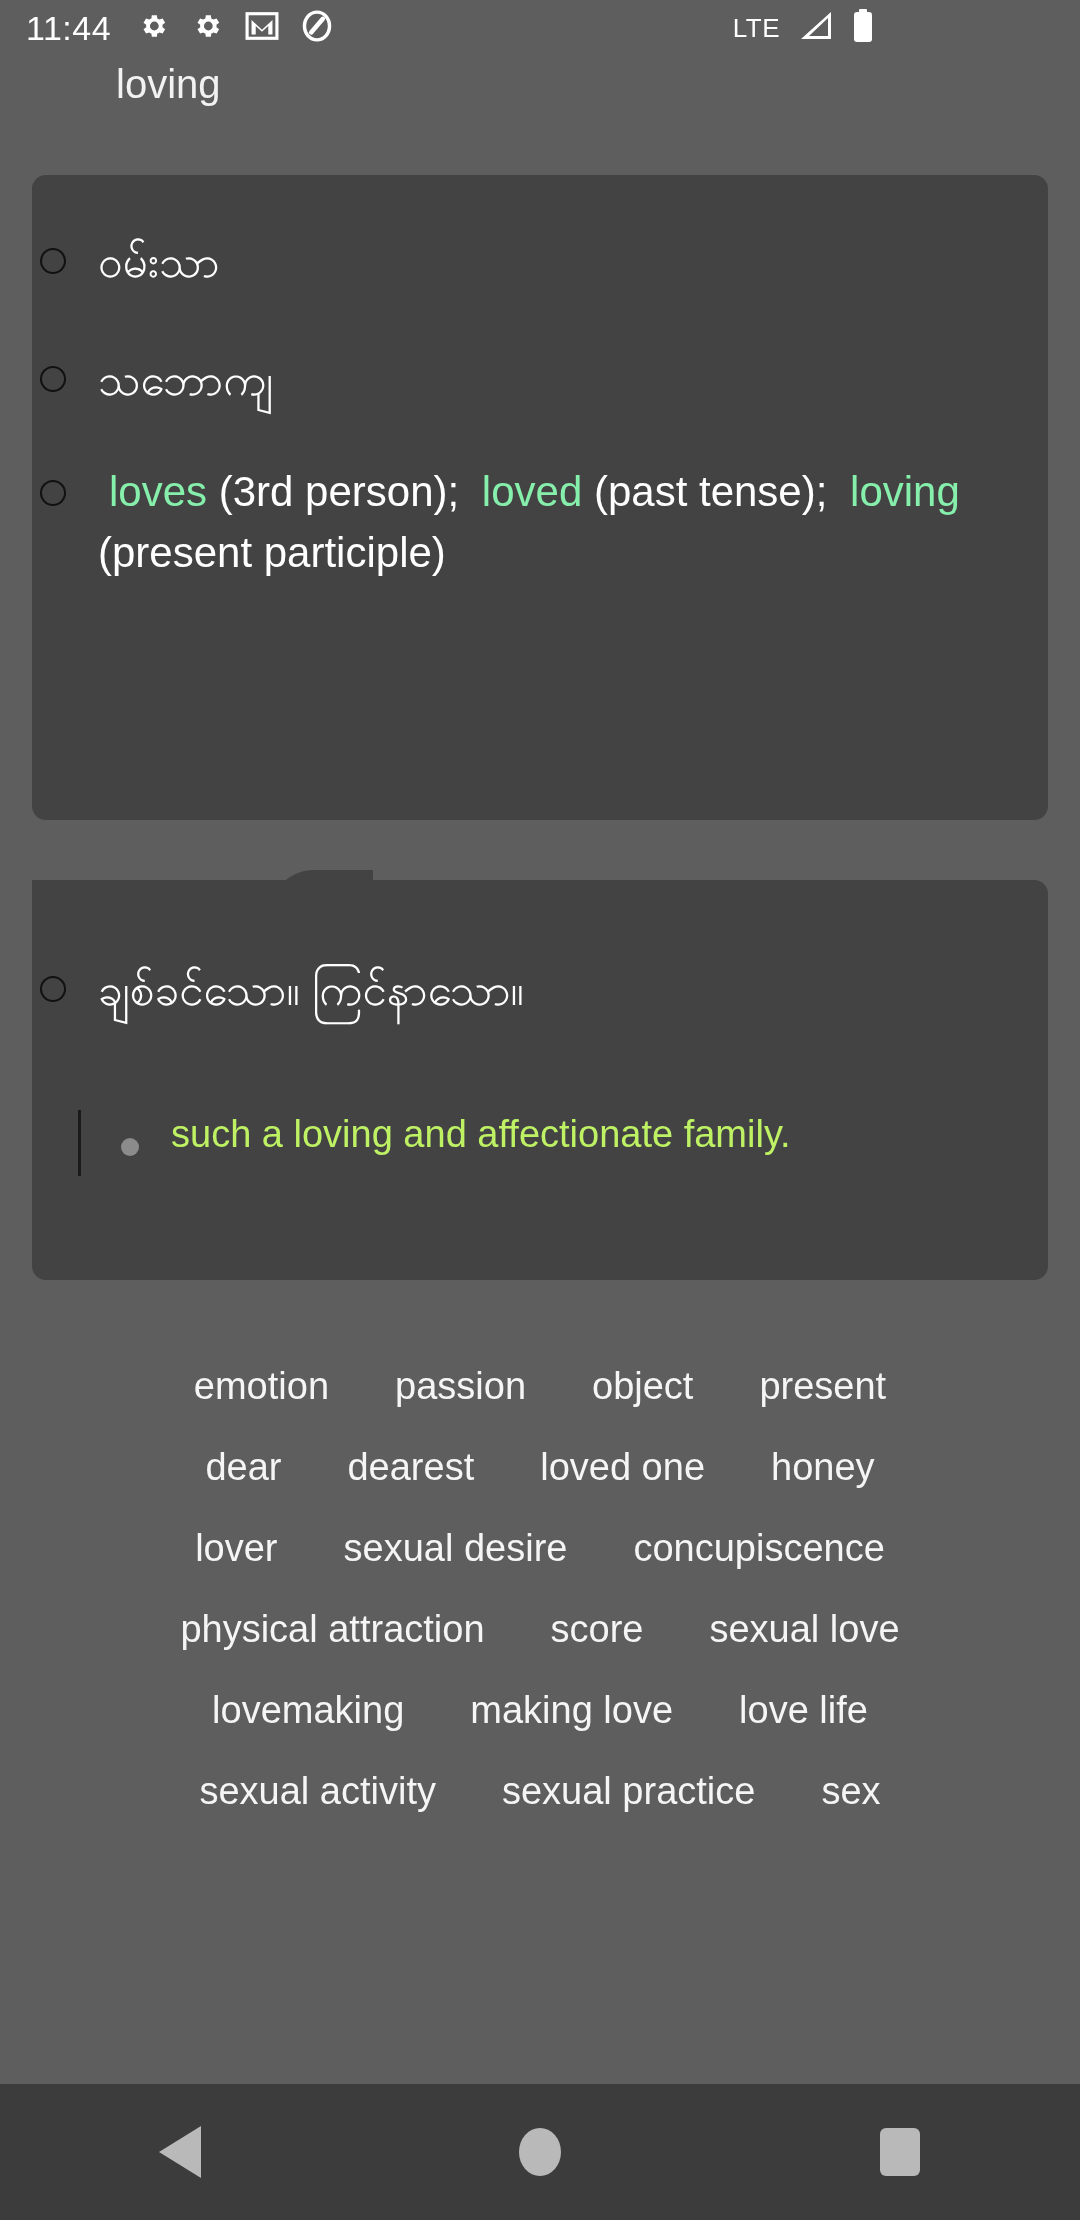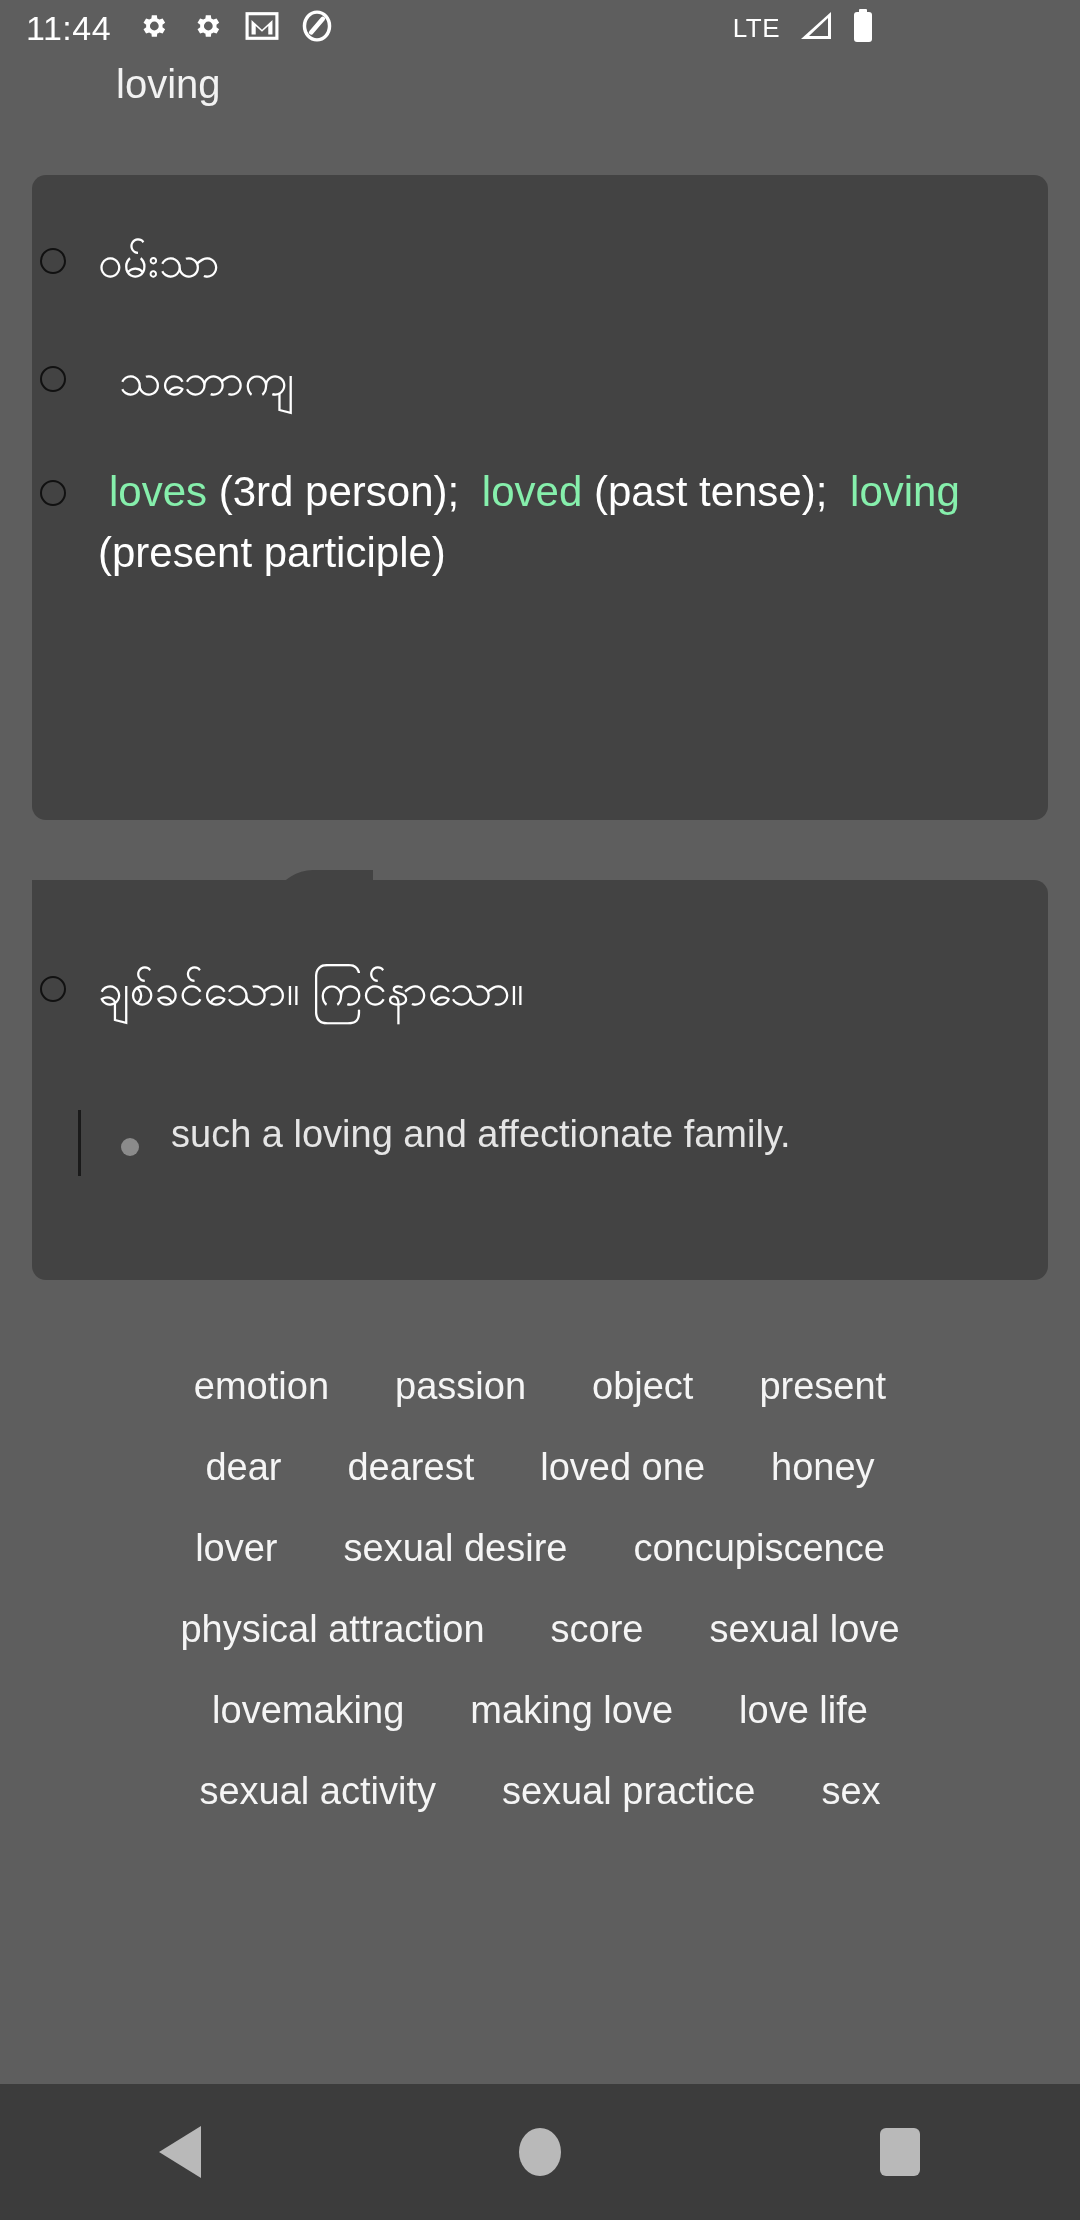--- a/index.html
+++ b/index.html
@@ -65,39 +65,39 @@
     border:2.5px solid #111111; border-radius:50%;
     margin-top:18px; margin-right:32px;
   }
   .sense-text{
     font-size:42px; color:#ffffff; line-height:1.45;
   }
   .sense-text.mm{ font-size:44px; }
   .lnk{ color:#86efac;margin-left:11px; }
 
   #sense-v1{ top:230px; }
-  #sense-v2{ top:348px;gap:21px; }
+  #sense-v2{ top:348px; }
   #sense-v3{ top:462px; right:50px; }
 
   #sense-a1{ top:958px; }
 
   
   .example-wrap{
     position:absolute; left:78px; top:1110px; right:60px;
     display:flex; align-items:flex-start;
   }
   .example-rule{
     width:3px; min-width:3px; height:66px; background:#1a1a1a;
     margin-right:40px;
   }
   .example-dot{
     width:18px; height:18px; min-width:18px; border-radius:50%;
     background:#8b8b8b; margin-top:28px; margin-right:32px;
   }
-  .example-text{ font-size:38px; color:#e5e5e5; line-height:1.3; }
+  .example-text{ font-size:38px; color:#bef264; line-height:1.3; }
 
   
   .tagcloud{
     position:absolute; left:40px; top:1345px; width:1000px;
   }
   .tagrow{
     display:flex; justify-content:center; align-items:center;
     height:81px; gap:18px;
   }
   .tag{

